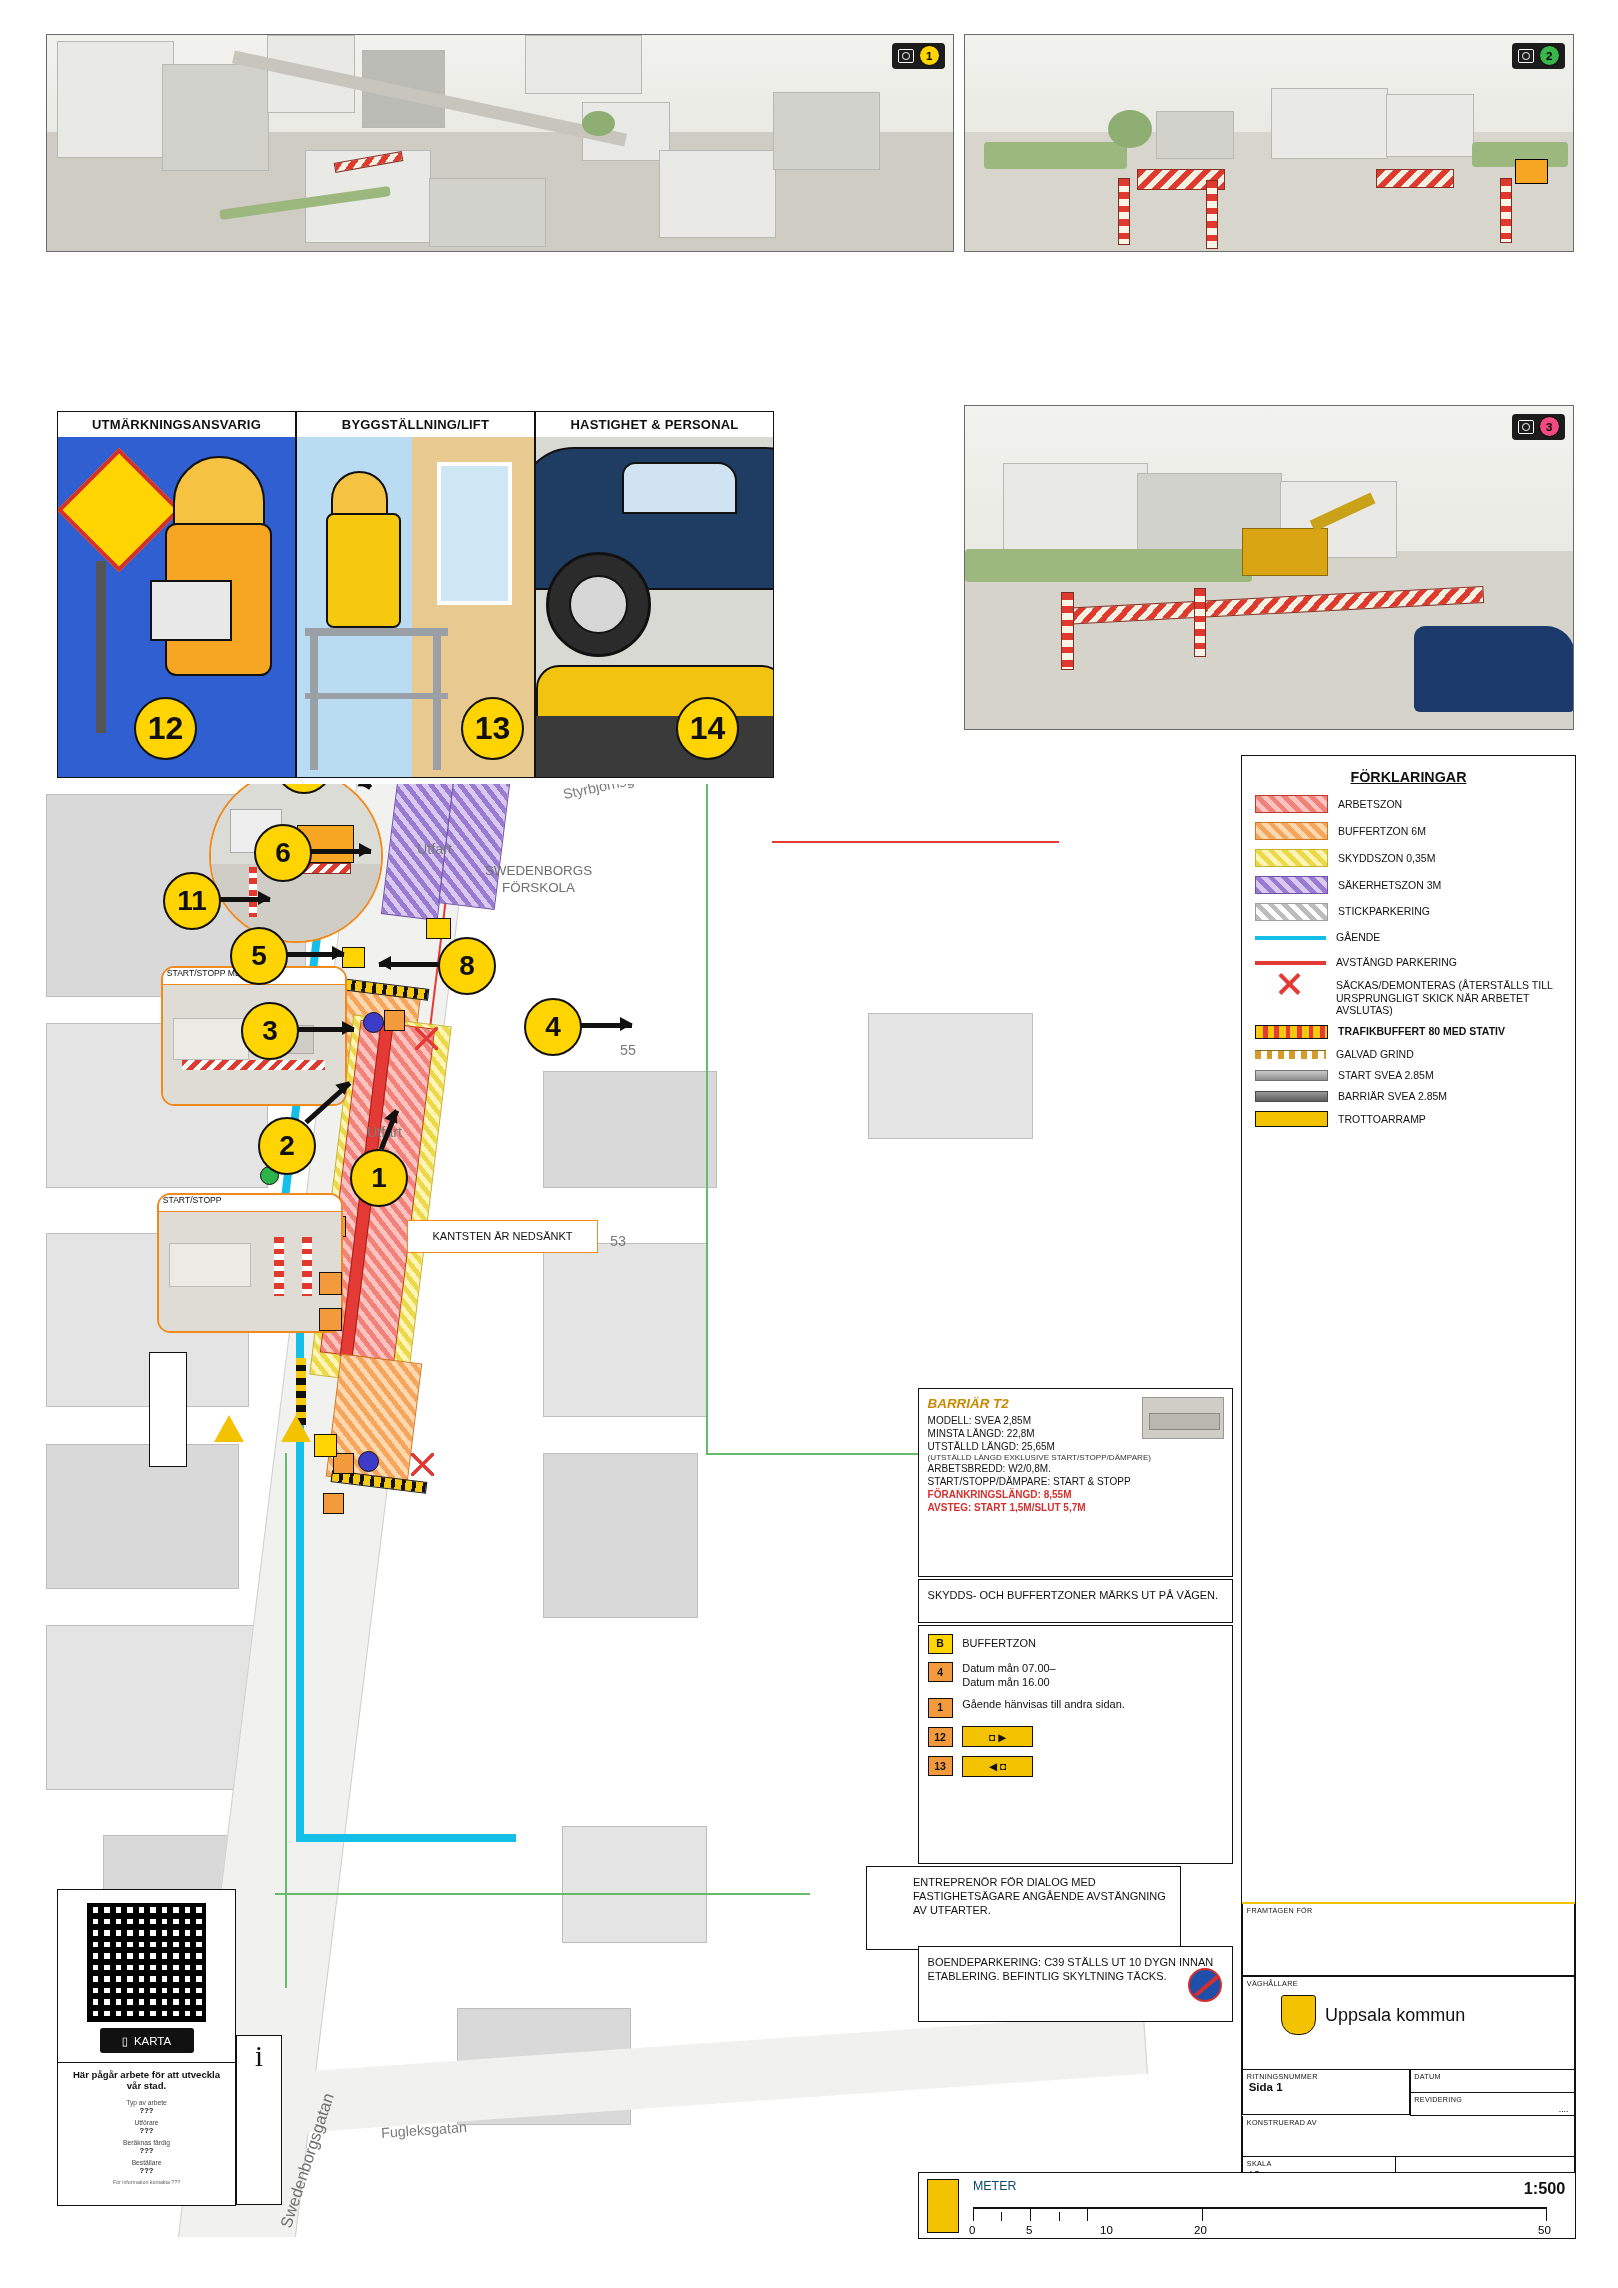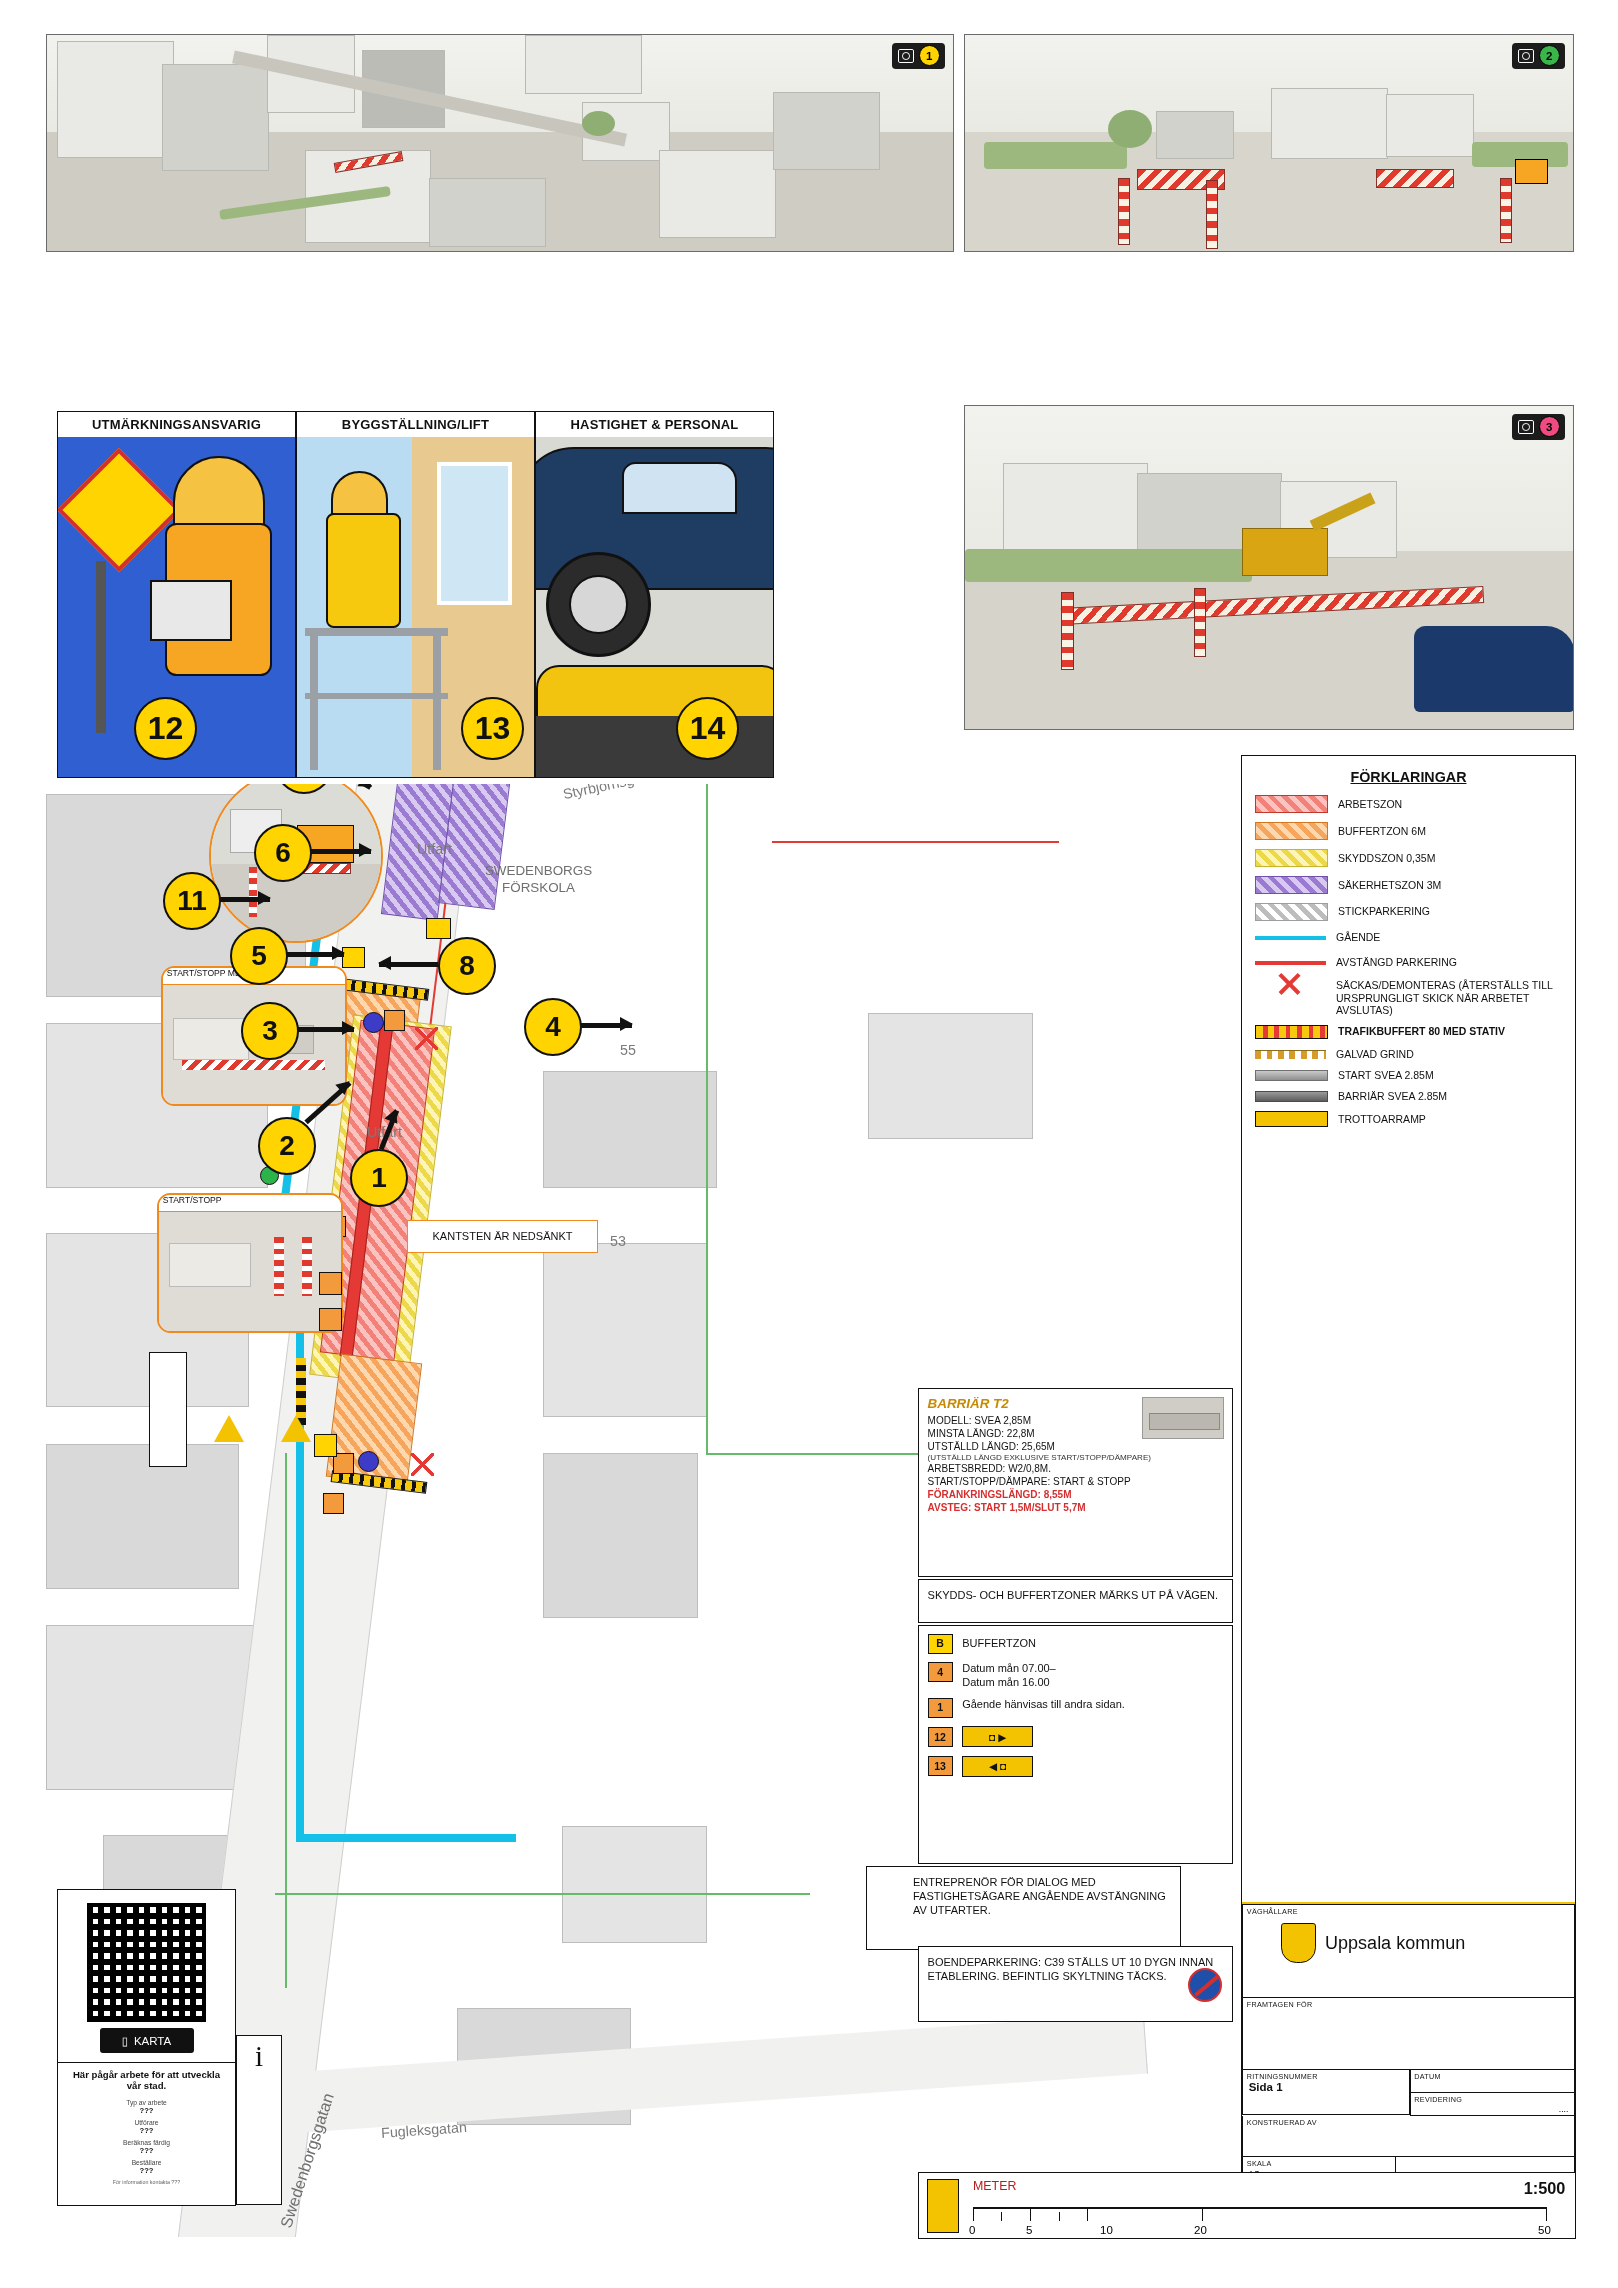--- a/index.html
+++ b/index.html
@@ -461,30 +461,30 @@
       <span class="lsw" style="background:linear-gradient(#9a9a9a,#5d5d5d);border:1px solid #4a4a4a;height:8.6px;"></span>
       <span class="ltxt">BARRIÄR SVEA 2.85M</span>
     </div>
     <div class="lrow">
       <span class="lsw" style="background:#f3c200;border:1px solid #111;height:14.3px;"></span>
       <span class="ltxt">TROTTOARRAMP</span>
     </div>
   </div>
 
   <div class="abs" style="left:0;right:0;bottom:0;height:336px;border-top:2.9px solid #f3c200;">
+    <div class="box" style="height:71px;">
+      <div class="bl">FRAMTAGEN FÖR</div>
+      <div class="bv"></div>
+    </div>
     <div class="box" style="height:92px;border-top:1px solid #111;position:relative;">
       <div class="bl">VÄGHÅLLARE</div>
       <div style="display:flex;align-items:center;gap:9.6px;padding-left:38px;margin-top:7.6px;">
         <div style="width:32.5px;height:38px;background:#f3c200;border:1.9px solid #111;border-radius:2.9px 2.9px 15.3px 15.3px;"></div>
         <div style="font-size:18px;line-height:19px;color:#111;">Uppsala kommun</div>
       </div>
-    </div>
-    <div class="box" style="height:71px;">
-      <div class="bl">FRAMTAGEN FÖR</div>
-      <div class="bv"></div>
     </div>
     <div style="display:flex;">
       <div class="box" style="flex:1;height:44px;border-right:1px solid #111;">
         <div class="bl">RITNINGSNUMMER</div>
         <div class="bv">Sida 1</div>
       </div>
       <div style="flex:1;">
         <div class="box" style="height:22px;">
           <div class="bl">DATUM</div>
         </div>
@@ -530,21 +530,21 @@
       <div style="font-size:7.6px;font-weight:bold;">???</div>
       <div style="font-size:5.3px;color:#666;margin-top:4.8px;">För information kontakta ???</div>
     </div>
   </div>
   <div class="abs" style="left:178px;top:145px;width:46px;height:170px;background:#fff;border:1px solid #111;">
     <div style="font-size:29px;text-align:center;margin-top:3.8px;color:#111;font-family:'Liberation Serif',serif;">i</div>
   </div>
 </div>
 
 <div id="scalebar">
-  <div class="abs" style="left:54px;top:5.7px;font-size:12.4px;color:#b91c1c;">METER</div>
+  <div class="abs" style="left:54px;top:5.7px;font-size:12.4px;color:#0c4a6e;">METER</div>
   <div class="abs" style="right:9.6px;top:5.7px;font-size:16.3px;font-weight:bold;color:#111;">1:500</div>
   <div class="abs" style="left:54px;top:34px;width:574px;height:1.9px;background:#111;"></div>
   <div class="tick" style="left:54px;height:13.4px;bottom:17px;"></div>
   <div class="tick" style="left:82px;height:8.6px;bottom:17px;"></div>
   <div class="tick" style="left:111px;height:13.4px;bottom:17px;"></div>
   <div class="tick" style="left:140px;height:8.6px;bottom:17px;"></div>
   <div class="tick" style="left:168px;height:13.4px;bottom:17px;"></div>
   <div class="tick" style="left:283px;height:13.4px;bottom:17px;"></div>
   <div class="tick" style="left:627px;height:13.4px;bottom:17px;"></div>
   <div class="abs" style="left:50px;bottom:1.9px;font-size:11.5px;">0</div>

